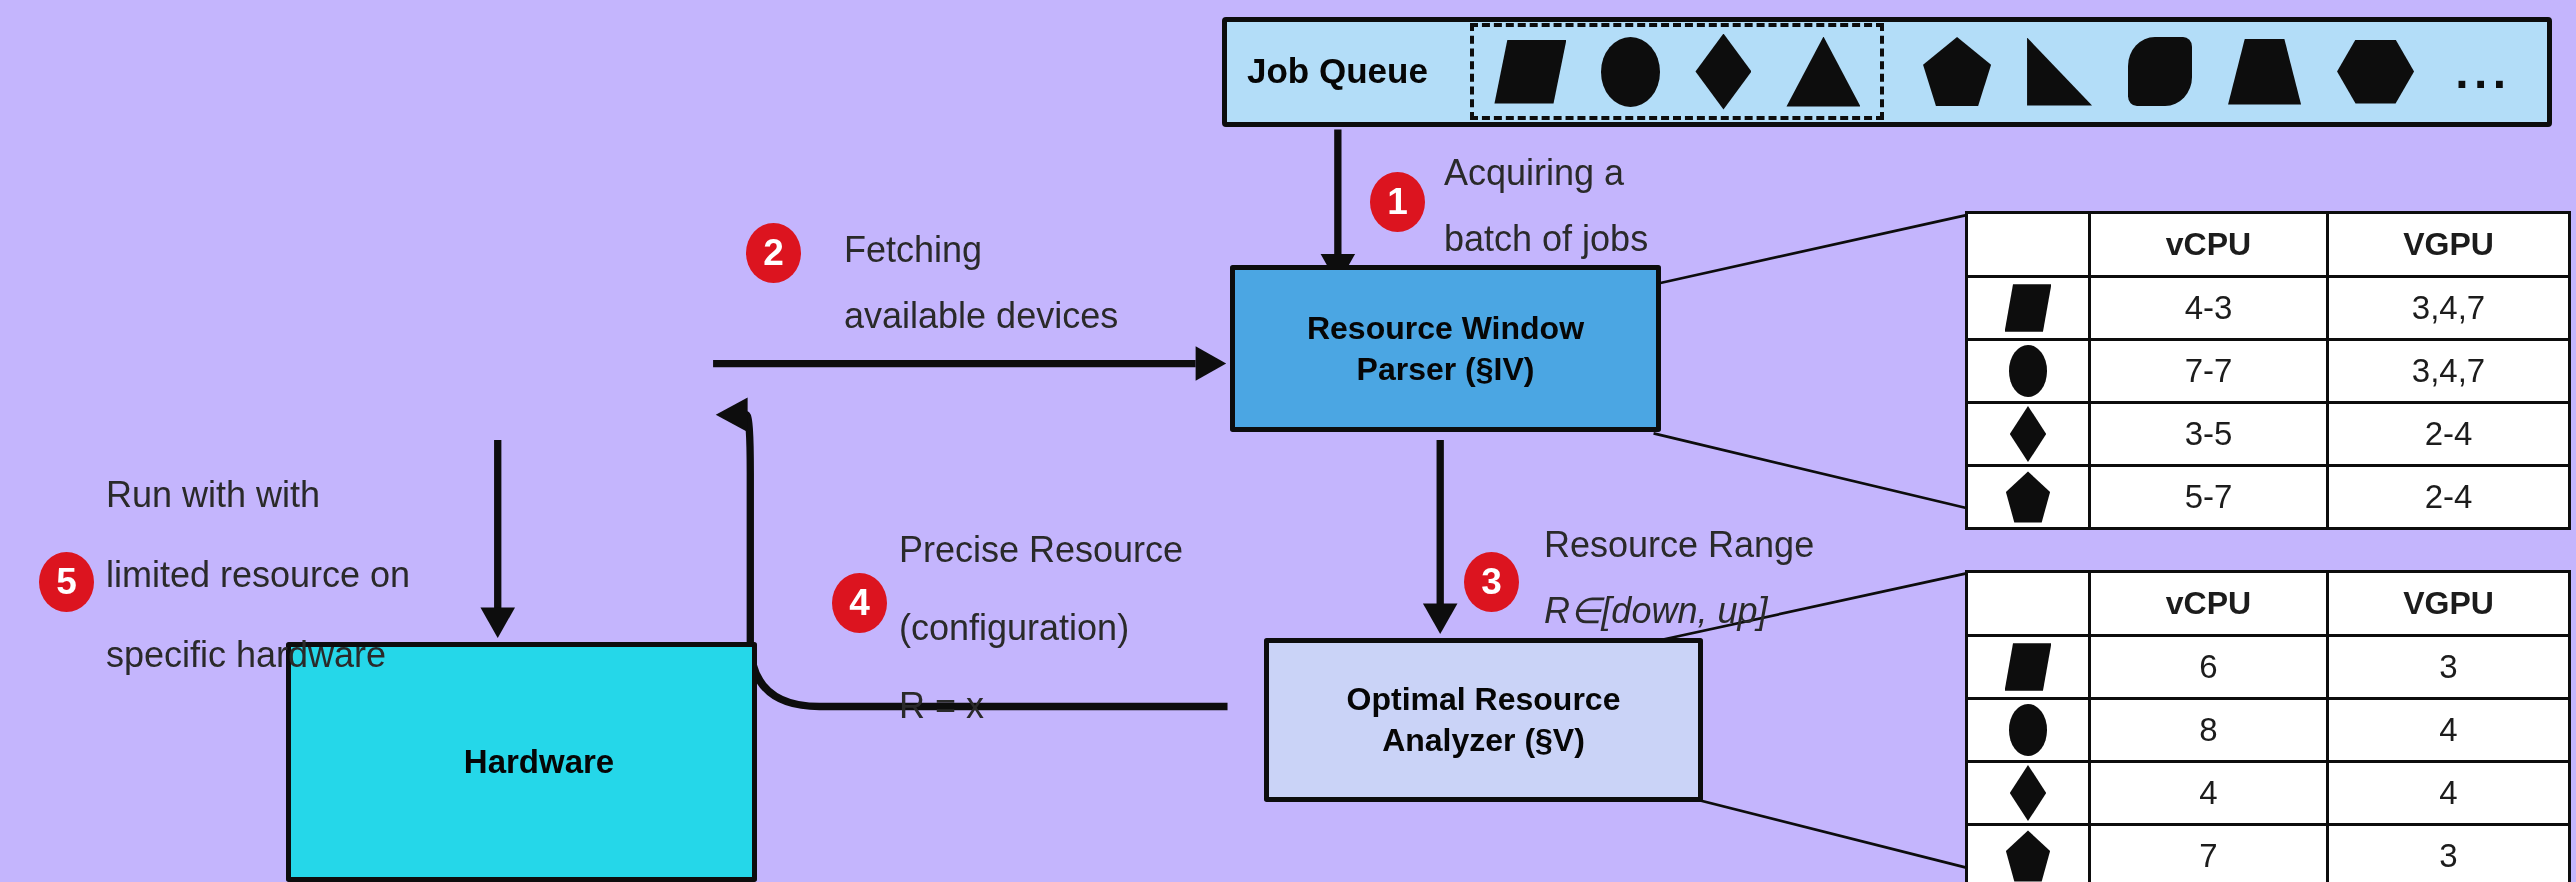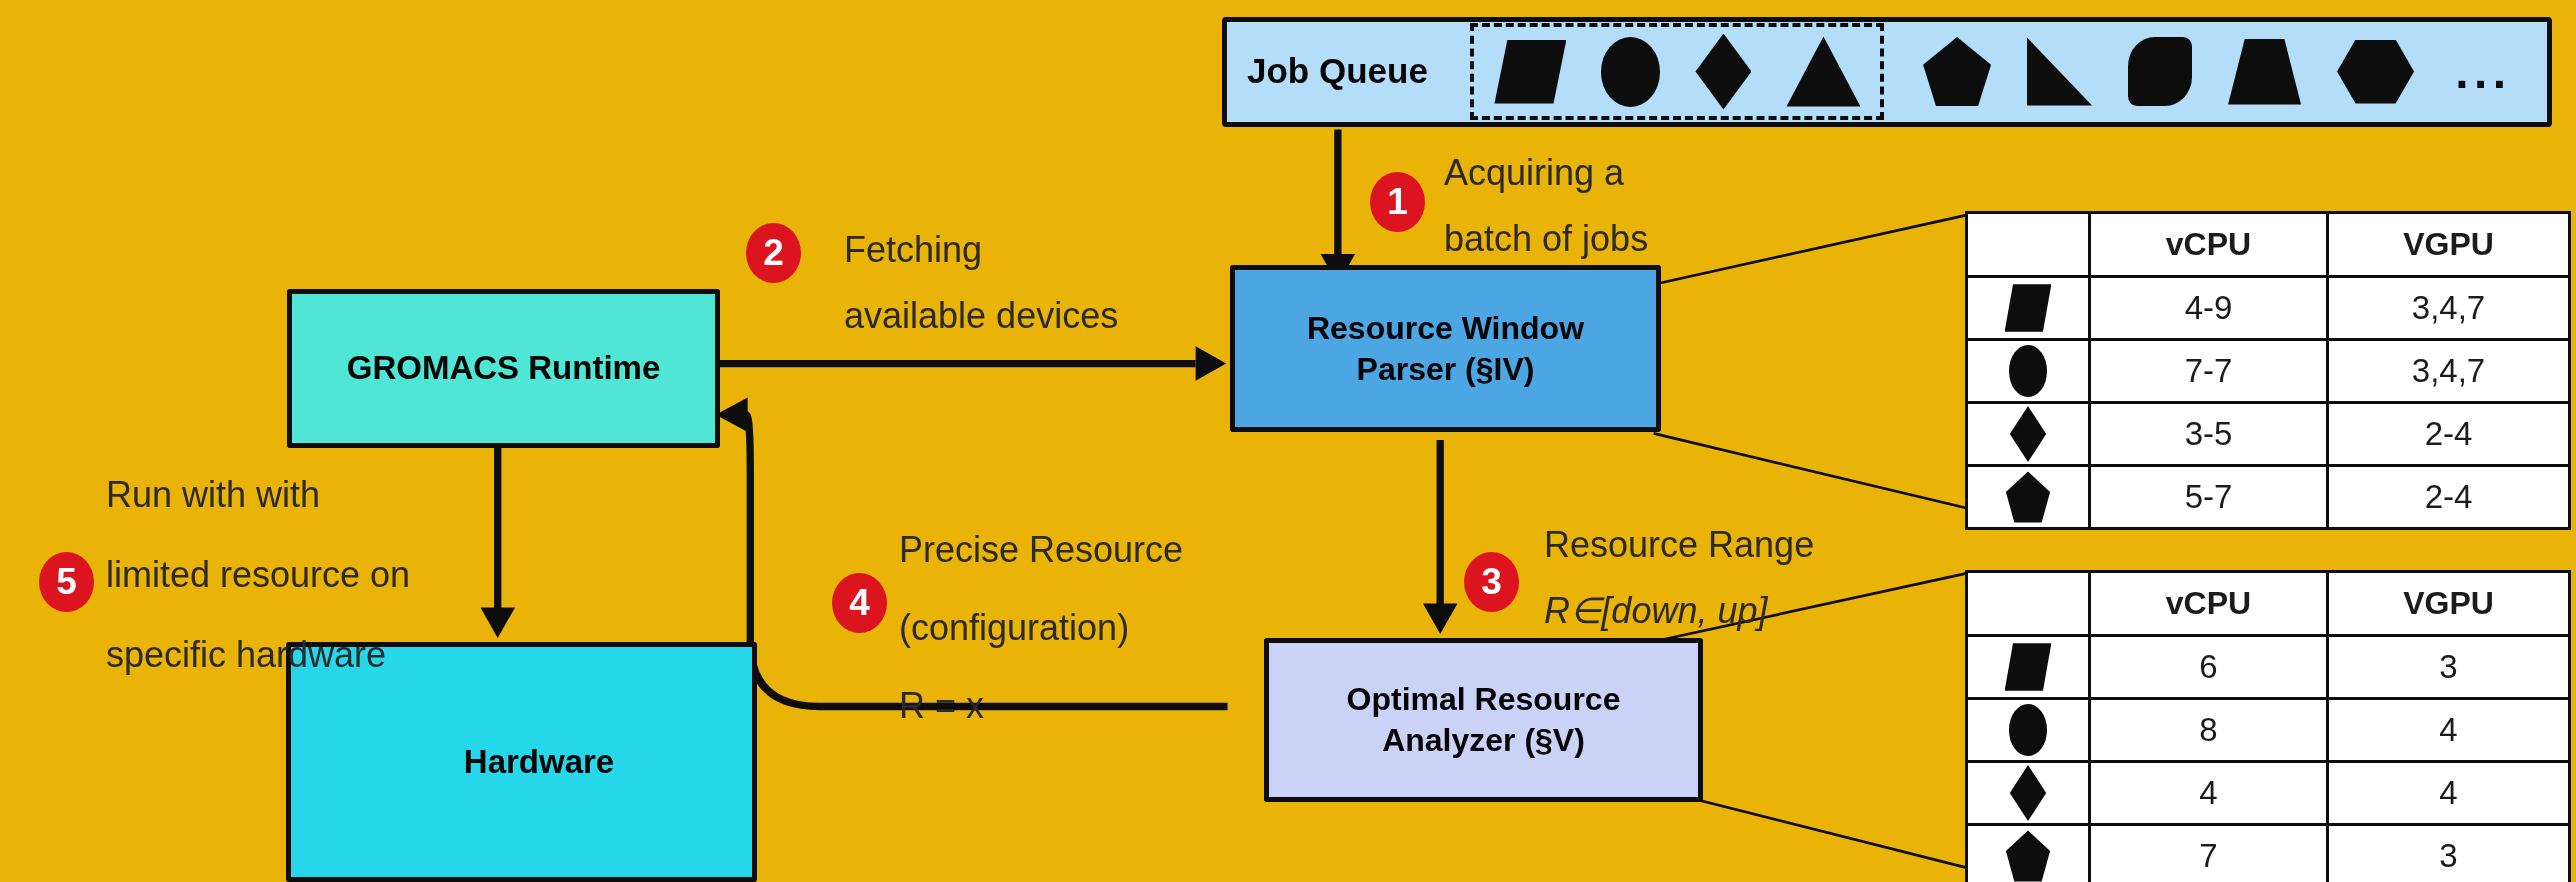--- a/index.html
+++ b/index.html
@@ -1,21 +1,21 @@
 <!DOCTYPE html>
 <html style="--queue-fill: #B3DDF8; --parser-fill: #4BA6E3; --runtime-fill: #4FE6D5; --hardware-fill: #25D7E9; --analyzer-fill: #CAD3F7; --step-red: #DC141F;font-size:10.6px"><head>
 <meta charset="utf-8">
 <style>
   :root{
     --queue-fill:#B3DDF8; --parser-fill:#4BA6E3; --runtime-fill:#4FE6D5;
     --hardware-fill:#25D7E9; --analyzer-fill:#CAD3F7; --step-red:#DC141F;
     --ink:#0d0d0d; --text:#2a2a2a;
   }
   html,body{margin:0;padding:0;background:#fff;}
-  #canvas{position:relative;width:2576px;height:882px;background:#eab308;overflow:hidden;
+  #canvas{position:relative;width:2576px;height:882px;background:#c4b5fd;overflow:hidden;
           font-family:"Liberation Sans",sans-serif;}
   svg.overlay{position:absolute;left:0;top:0;pointer-events:none;}
 
   .box{position:absolute;border:5.3px solid var(--ink);border-radius:2.7px;
        display:flex;flex-direction:column;align-items:center;justify-content:center;
        text-align:center;font-weight:bold;color:#060606;line-height:1.28;}
   .box .bl{white-space:nowrap;}
 
   #job-queue{left:1222px;top:16.6px;width:1330px;height:110px;background:var(--queue-fill);
              border-radius:4px;flex-direction:row;justify-content:flex-start;gap:32px;
@@ -98,23 +98,20 @@
     <div class="wait-group">
         <div class="shape shp-pentagon"></div>
         <div class="shape shp-right-triangle"></div>
         <div class="shape shp-rounded-square"></div>
         <div class="shape shp-trapezoid"></div>
         <div class="shape shp-hexagon"></div>
       </div>
     <span class="q-ellipsis">...</span>
   </div>
 
-  <div id="box-runtime" class="box">
-    <span class="bl">GROMACS Runtime</span>
-  </div>
   <div id="box-parser" class="box">
     <span class="bl">Resource Window</span>
     <span class="bl">Parser (§IV)</span>
   </div>
   <div id="box-analyzer" class="box">
     <span class="bl">Optimal Resource</span>
     <span class="bl">Analyzer (§V)</span>
   </div>
   <div id="box-hardware" class="box">
     <span class="bl">Hardware</span>
@@ -155,21 +152,21 @@
       <th class="c0"></th>
       <th class="c1">vCPU</th>
       <th class="c2">VGPU</th>
     </tr>
     <tr>
       <td class="c0">
             <div class="cell-shape">
               <span class="shape shp-parallelogram"></span>
             </div>
           </td>
-      <td class="c1">4-9</td>
+      <td class="c1">4-3</td>
       <td class="c2">3,4,7</td>
     </tr>
     <tr>
       <td class="c0">
             <div class="cell-shape">
               <span class="shape shp-circle"></span>
             </div>
           </td>
       <td class="c1">7-7</td>
       <td class="c2">3,4,7</td>

